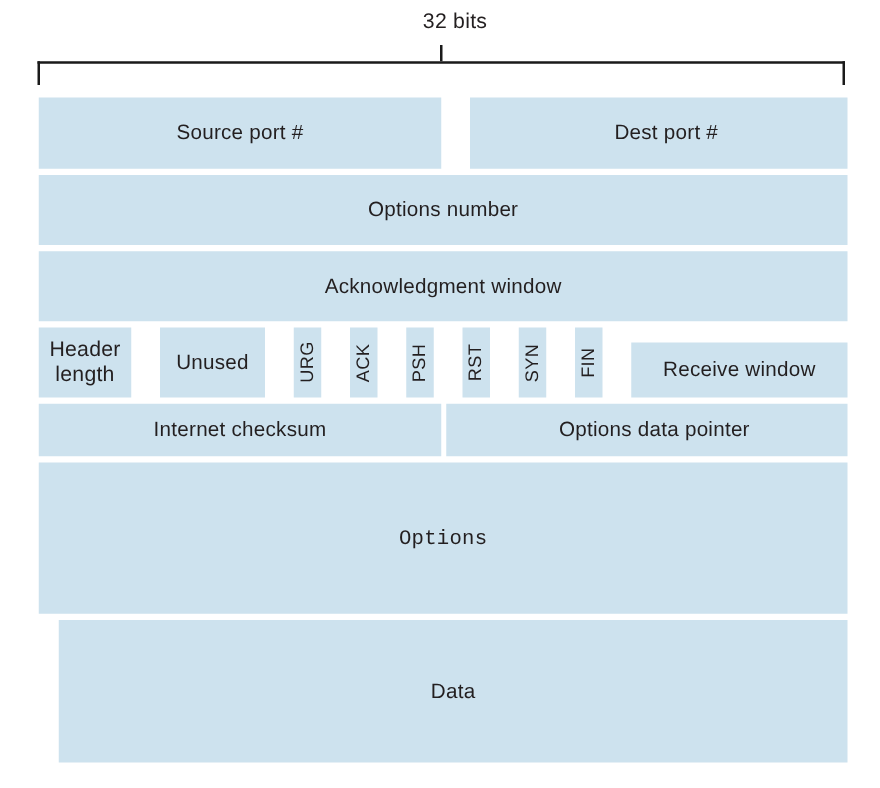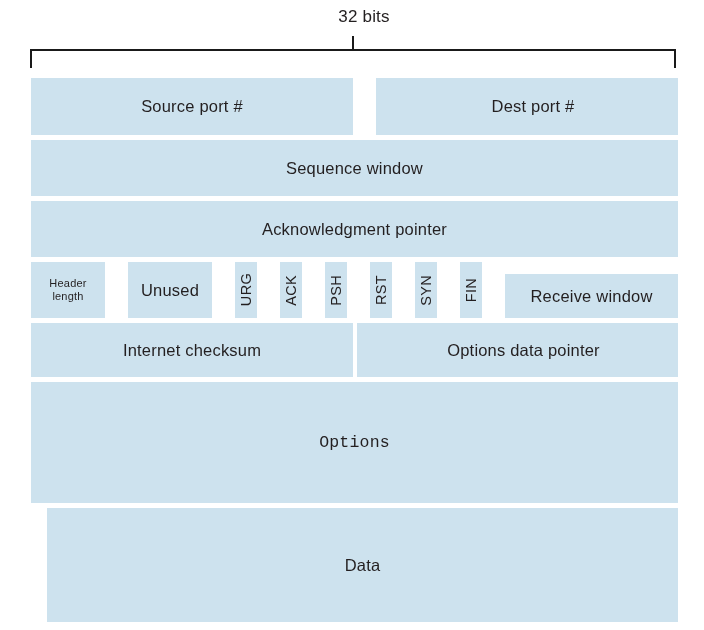--- a/index.html
+++ b/index.html
@@ -50,31 +50,31 @@
     background: var(--cell-fill);
     display: flex;
     align-items: center;
     justify-content: center;
     text-align: center;
     font-size: 16.5px;
     letter-spacing: 0.2px;
   }
   .r-ports, .r-seq, .r-ack, .r-flags { height: 56px; gap: 23px; }
   .r-ports { height: 57px; }
-  .r-check { height: 54px; }
+  .r-check { height: 42px; }
   .r-options { height: 121px; font-family: Liberation Mono, monospace; }
   .r-data { height: 114px; margin-left: 16px; }
 
   .half-left { width: 322px; }
   .half-right { flex: 1; padding-left: 12px; }
   .full { flex: 1; }
 
   .hdr-len {
     width: 74px;
-    font-size: 11px;
+    font-size: 17px;
     line-height: 1.18;
     white-space: pre-line;
   }
   .unused { width: 84px; }
   .flag {
     width: 22px;
     font-size: 14.5px;
     letter-spacing: 0.3px;
   }
   .flag span {
@@ -93,25 +93,25 @@
   <div class="bracket"></div>
 
   <div class="rows">
 
     <div class="row r-ports">
       <div class="cell half-left">Source port #</div>
       <div class="cell half-right">Dest port #</div>
     </div>
 
     <div class="row r-seq">
-      <div class="cell full">Sequence window</div>
+      <div class="cell full">Options number</div>
     </div>
 
     <div class="row r-ack">
-      <div class="cell full">Acknowledgment pointer</div>
+      <div class="cell full">Acknowledgment window</div>
     </div>
 
     <div class="row r-flags">
       <div class="cell hdr-len">Header
 length</div>
       <div class="cell unused">Unused</div>
       <div class="cell flag">
           <span>URG</span>
         </div>
       <div class="cell flag">

